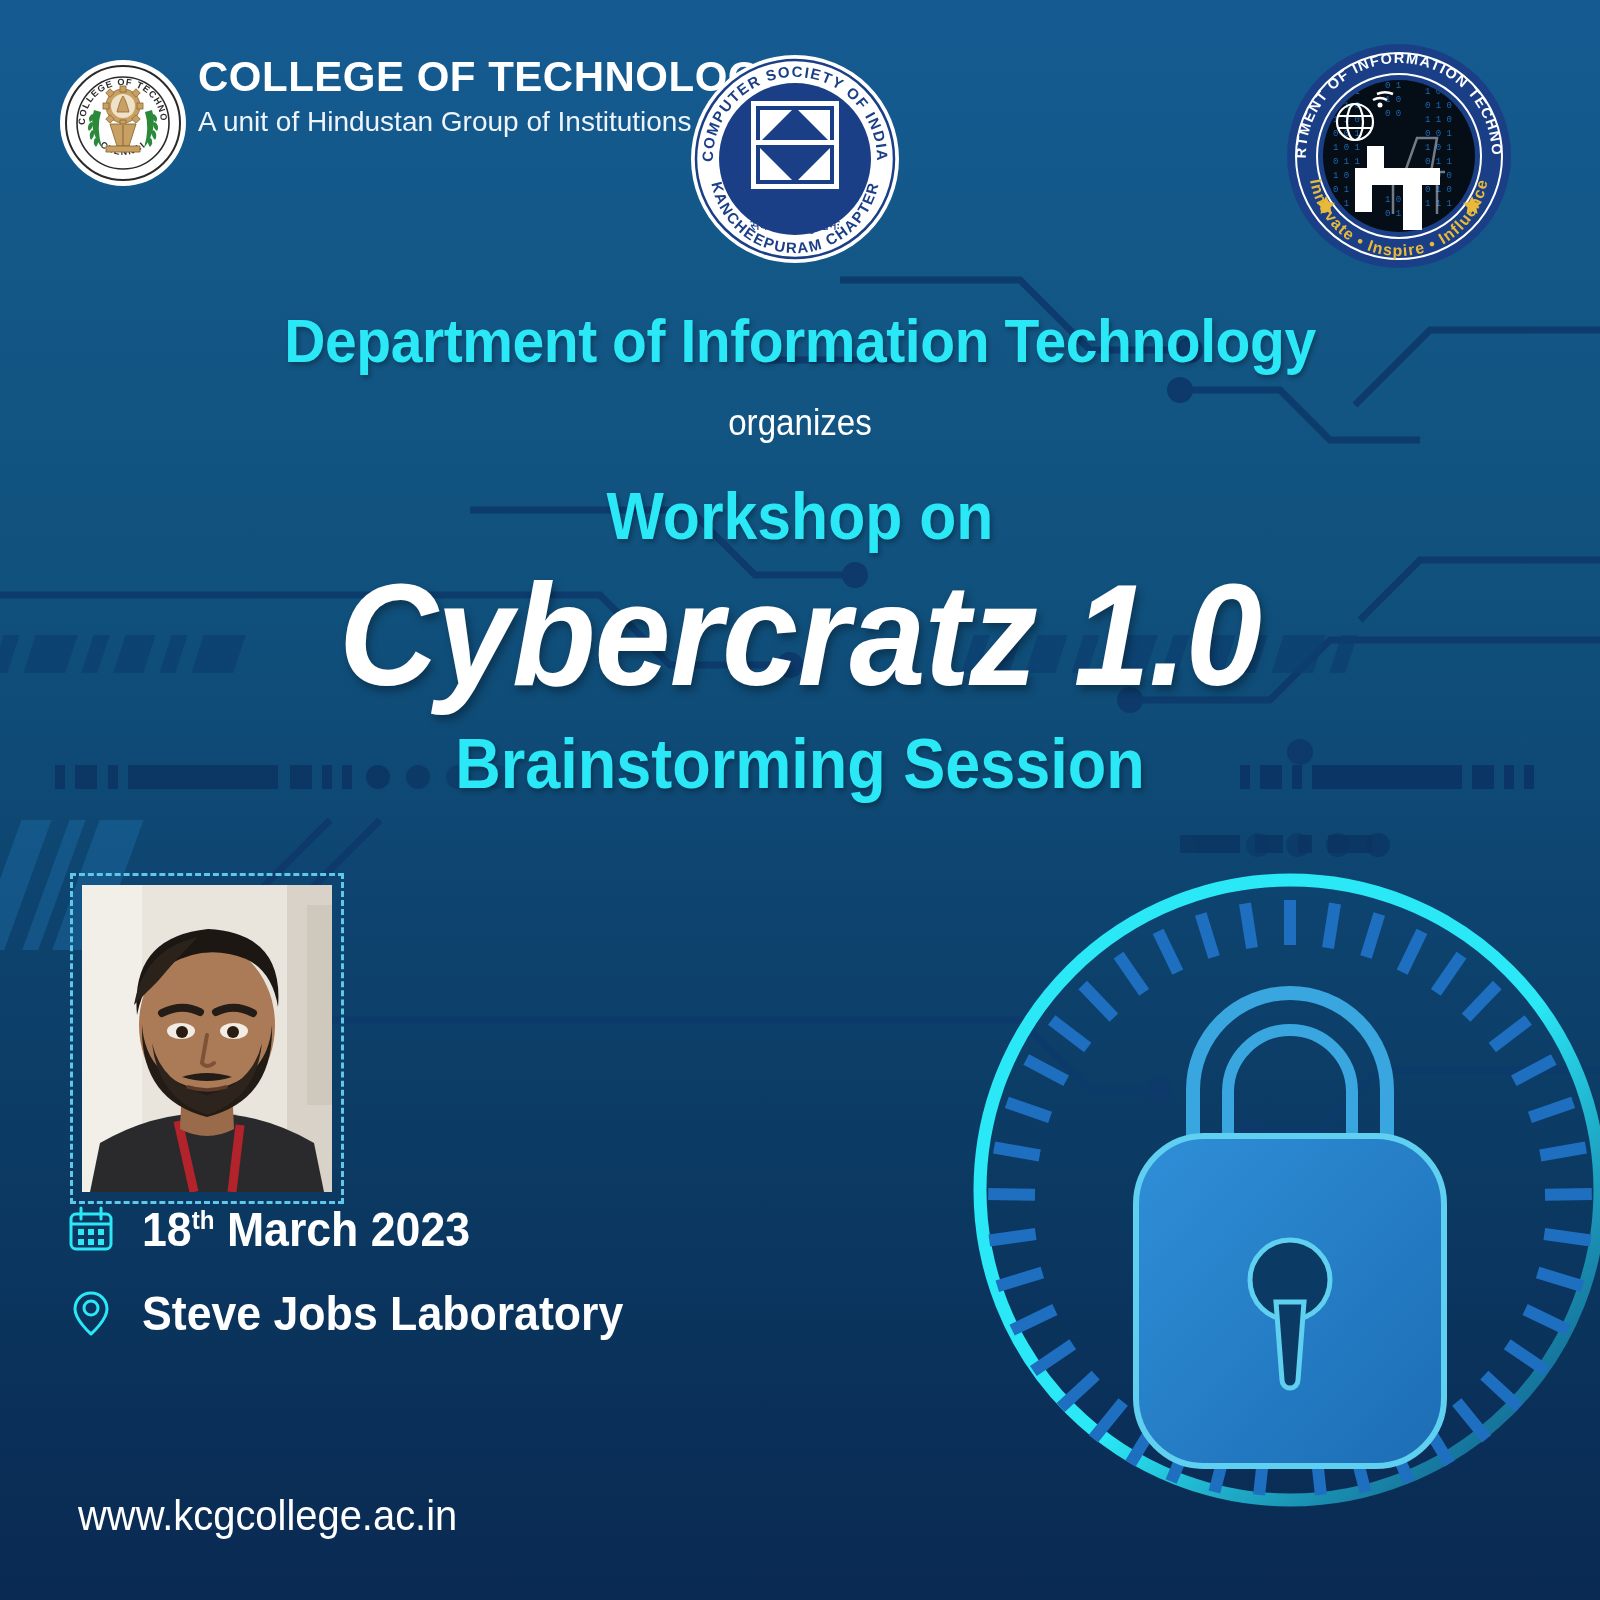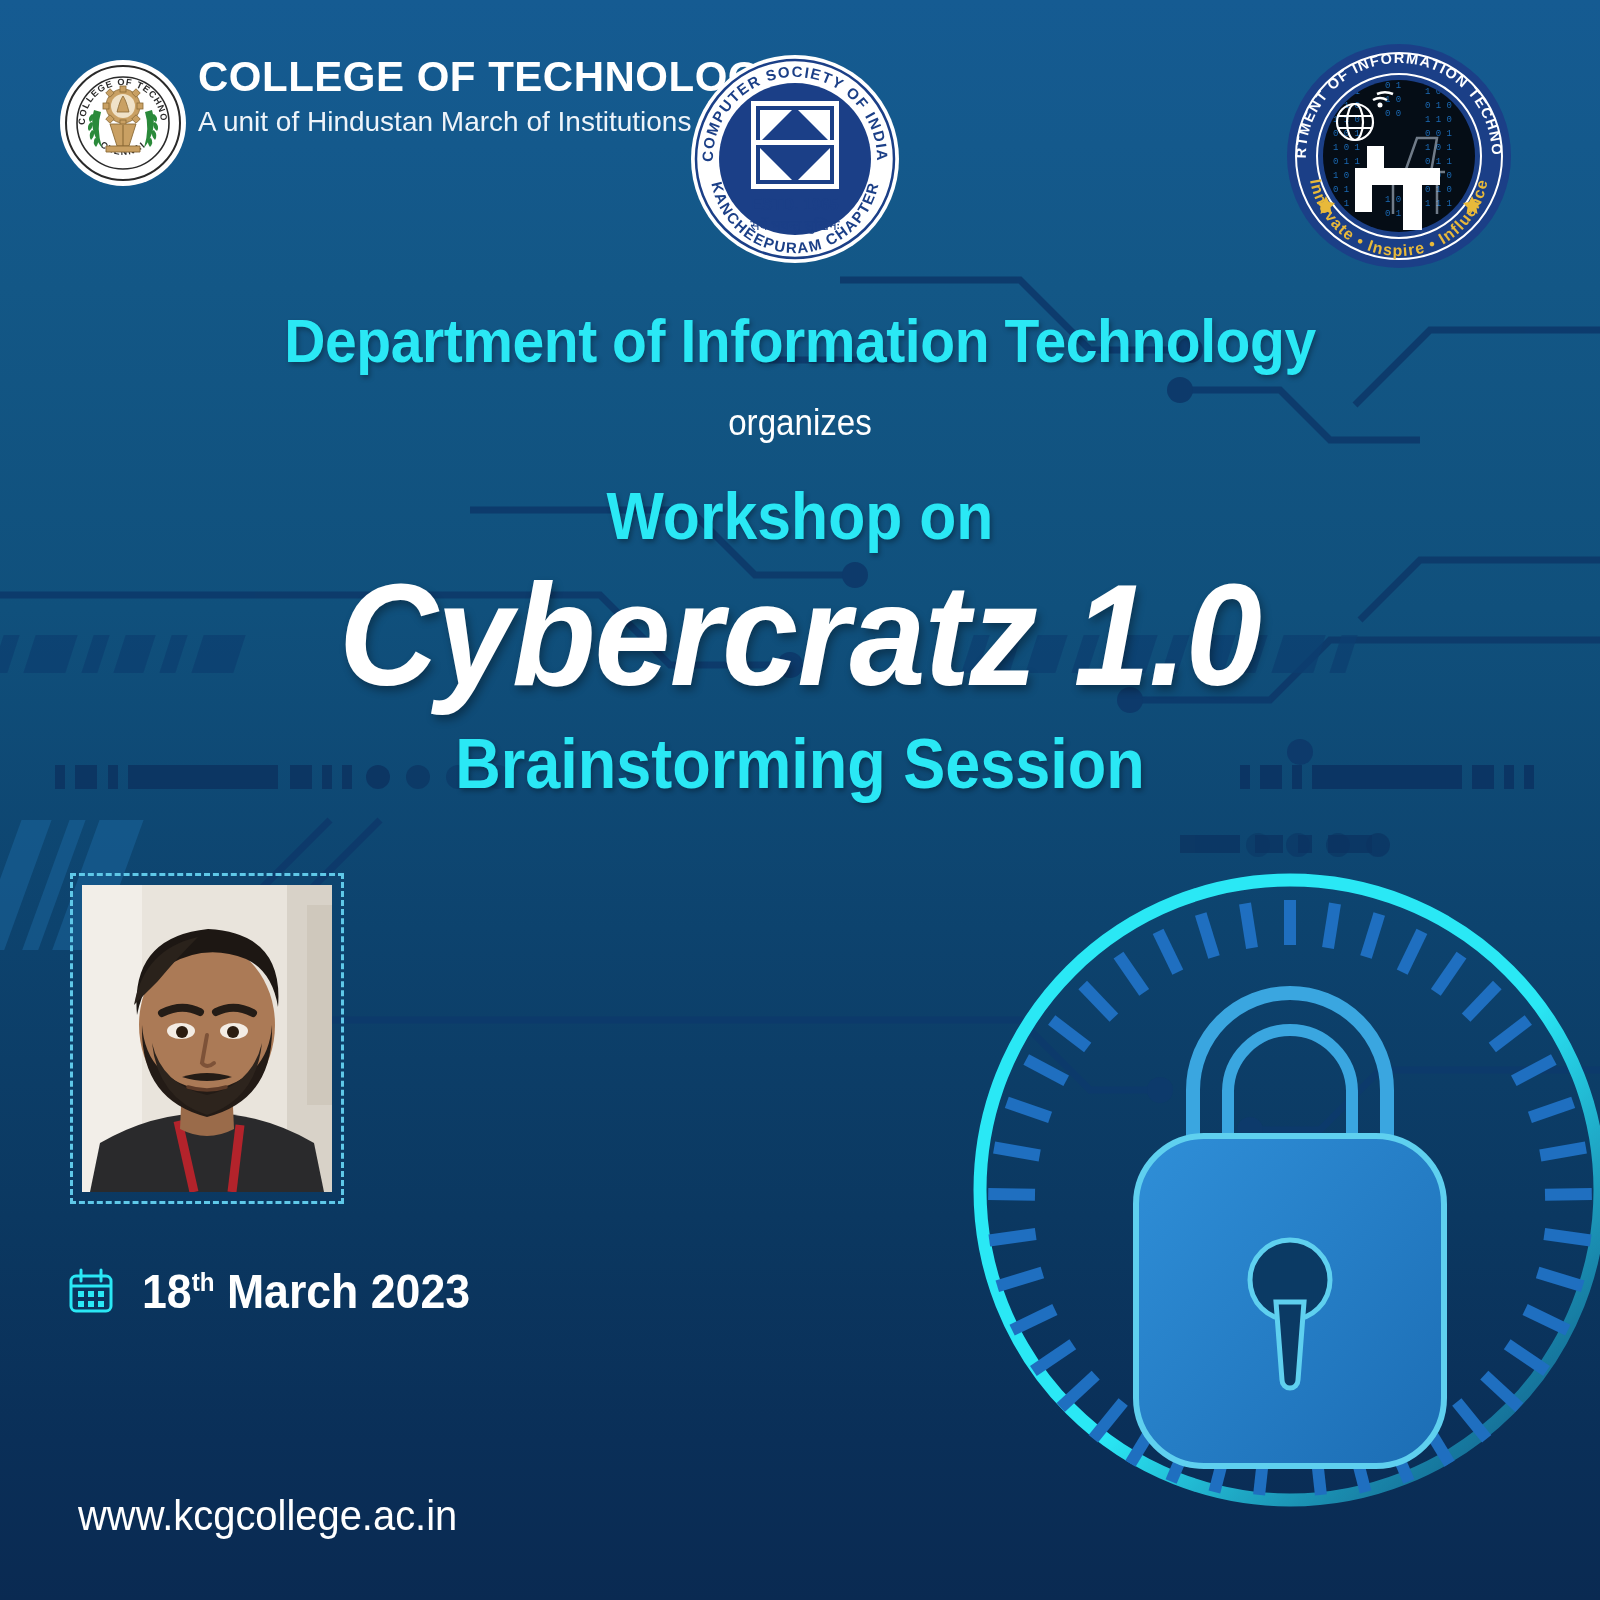--- a/index.html
+++ b/index.html
@@ -195,21 +195,21 @@
     color: #ffffff;
     margin-top: 22px;
     transform: scaleX(0.93);
     transform-origin: left center;
   }
 
   
   .details {
     position: absolute;
     left: 66px;
-    top: 1262px;
+    top: 1200px;
   }
   .detail-row {
     display: flex;
     align-items: center;
     margin-bottom: 26px;
     height: 58px;
   }
   .detail-icon {
     width: 50px; height: 50px;
     flex: 0 0 50px;
@@ -420,21 +420,21 @@
           </g>
         </g>
         <circle cx="65" cy="48" r="12" fill="#f0e2c8"></circle>
         <path d="M 59 54 Q 62 42 65 38 Q 68 42 71 54 Z" fill="#c9a063" stroke="#8a6a36" stroke-width="0.8"></path>
         <path d="M 52 66 L 78 66 L 71 88 L 59 88 Z" fill="#c9a063" stroke="#8a6a36" stroke-width="0.9"></path>
         <path d="M 48 88 L 82 88 L 82 94 L 48 94 Z" fill="#c9a063" stroke="#8a6a36" stroke-width="0.9"></path>
         <line x1="65" y1="67" x2="65" y2="88" stroke="#8a6a36" stroke-width="1.1"></line>
       </svg>
       <div class="kcg-words">
         <div class="kcg-mid">COLLEGE OF TECHNOLOGY</div>
-        <div class="kcg-small">A unit of Hindustan March of Institutions</div>
+        <div class="kcg-small">A unit of Hindustan Group of Institutions</div>
       </div>
     </div>
 
     <svg class="logo-csi" viewBox="0 0 214 214" xmlns="http://www.w3.org/2000/svg">
       <circle cx="107" cy="107" r="104" fill="#ffffff"></circle>
       <circle cx="107" cy="107" r="99" fill="none" stroke="#1b3f87" stroke-width="2.5"></circle>
       <circle cx="107" cy="107" r="76" fill="#1b3f87"></circle>
       <path id="csiTop" d="M 25 107 A 82 82 0 0 1 189 107" fill="none"></path>
       <path id="csiBot" d="M 22 116 A 85 85 0 0 0 192 116" fill="none"></path>
       <text font-family="Liberation Sans, sans-serif" font-size="15" font-weight="700" fill="#1b3f87" letter-spacing="1.5">
@@ -665,17 +665,26 @@
             <rect x="10" y="33" width="6" height="6"></rect>
             <rect x="20" y="33" width="6" height="6"></rect>
             <rect x="30" y="33" width="6" height="6"></rect>
           </g>
         </svg>
       </span>
       <span class="detail-text"><span>18</span><sup>th</sup><span> March 2023</span></span>
     </div>
 
 
+    <div class="detail-row">
+      <span class="detail-icon">
+        <svg width="46" height="46" viewBox="0 0 46 46" xmlns="http://www.w3.org/2000/svg">
+          <path d="M 23 3 C 14 3 7 10 7 19 C 7 30 23 44 23 44 C 23 44 39 30 39 19 C 39 10 32 3 23 3 Z" fill="none" stroke="#2ae8f5" stroke-width="3" stroke-linejoin="round"></path>
+          <circle cx="23" cy="18" r="7" fill="none" stroke="#2ae8f5" stroke-width="3"></circle>
+        </svg>
+      </span>
+      <span class="detail-text">Steve Jobs Laboratory</span>
+    </div>
   </div>
 
   <div class="website">www.kcgcollege.ac.in</div>
 
 </div>
 
 </body></html>

